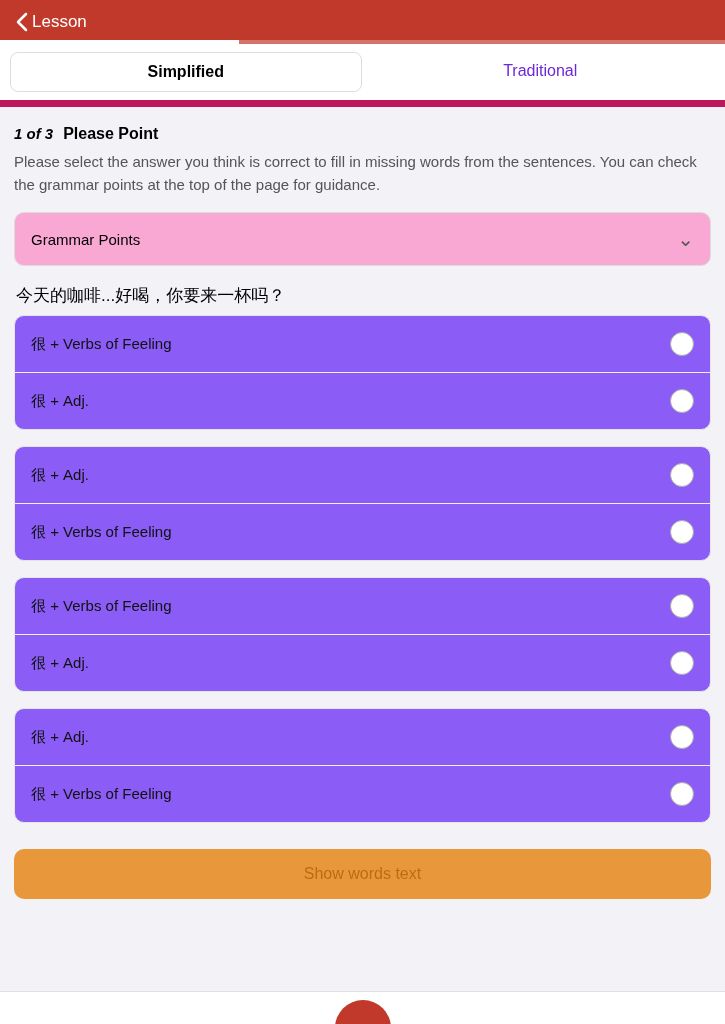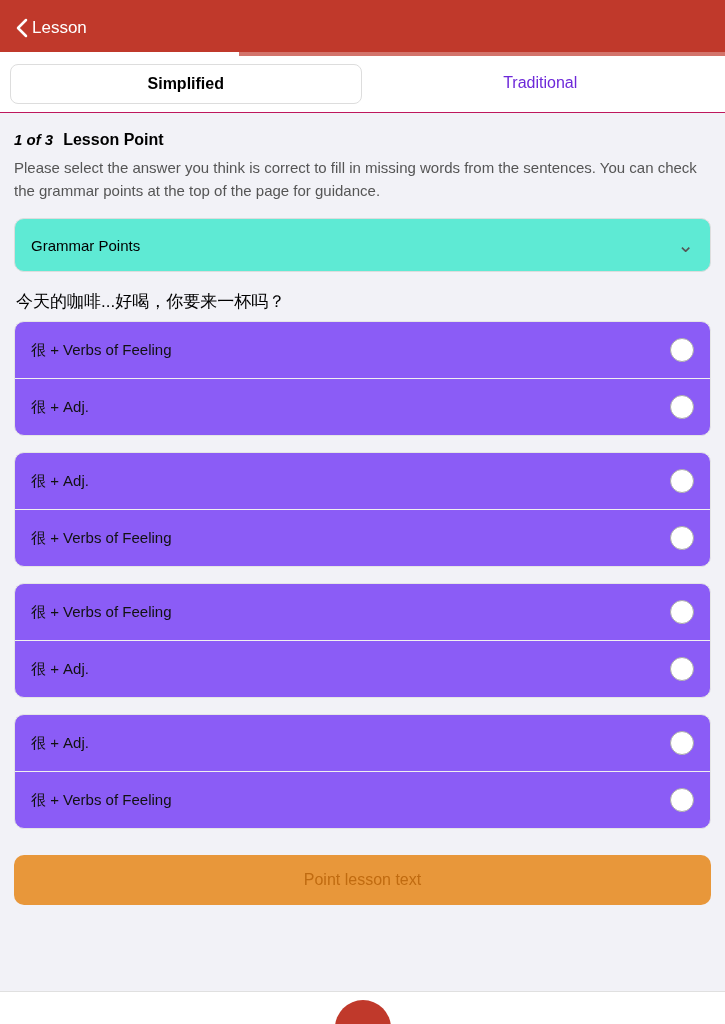--- a/index.html
+++ b/index.html
@@ -8,21 +8,21 @@
       min-height: 1024px;
       font-family: -apple-system, BlinkMacSystemFont, 'Helvetica Neue', Arial, sans-serif;
       background: #f2f2f7;
       display: flex;
       flex-direction: column;
     }
 
     
     .header {
       background: #c0392b;
-      height: 56px;
+      height: 44px;
       display: flex;
       align-items: center;
       padding: 0 16px;
       position: relative;
     }
     .header-back {
       display: flex;
       align-items: center;
       gap: 4px;
       color: white;
@@ -44,21 +44,21 @@
     .header-progress-fill {
       height: 100%;
       background: white;
       width: 33%;
     }
 
     
     .tab-bar {
       background: white;
       display: flex;
-      border-bottom: 1px solid #be185d;
+      border-bottom: 7px solid #be185d;
       padding: 8px 10px;
       gap: 4px;
     }
     .tab {
       flex: 1;
       text-align: center;
       padding: 10px 0;
       font-size: 16px;
       font-weight: 400;
       color: #6d28d9;
@@ -99,21 +99,21 @@
     }
     .question-description {
       font-size: 15px;
       color: #555;
       line-height: 1.5;
       margin-bottom: 16px;
     }
 
     
     .dropdown-container {
-      background: #5eead4;
+      background: #f9a8d4;
       border: 1.5px solid #ddd;
       border-radius: 10px;
       padding: 14px 16px;
       display: flex;
       align-items: center;
       justify-content: space-between;
       margin-bottom: 18px;
       cursor: pointer;
     }
     .dropdown-label {
@@ -224,21 +224,21 @@
 <div class="tab-bar">
   <div class="tab active">Simplified</div>
   <div class="tab">Traditional</div>
 </div>
 
 <div class="main-content">
 
   
   <div class="question-header">
     <span class="question-counter">1 of 3</span>
-    <span class="question-title">Lesson Point</span>
+    <span class="question-title">Please Point</span>
   </div>
   <p class="question-description">Please select the answer you think is correct to fill in missing words from the sentences. You can check the grammar points at the top of the page for guidance.</p>
 
   
   <div class="dropdown-container">
     <span class="dropdown-label">Grammar Points</span>
     <span class="dropdown-arrow">⌄</span>
   </div>
 
   
@@ -292,21 +292,21 @@
         <div class="radio-circle"></div>
       </div>
       <div class="option-item">
         <span class="option-text">很 + Verbs of Feeling</span>
         <div class="radio-circle"></div>
       </div>
     </div>
   </div>
 
   
-  <button class="show-lesson-btn">Point lesson text</button>
+  <button class="show-lesson-btn">Show words text</button>
 
 </div>
 
 <div class="footer">
 
   <button class="footer-check-btn">
     
   </button>
 
 </div>

